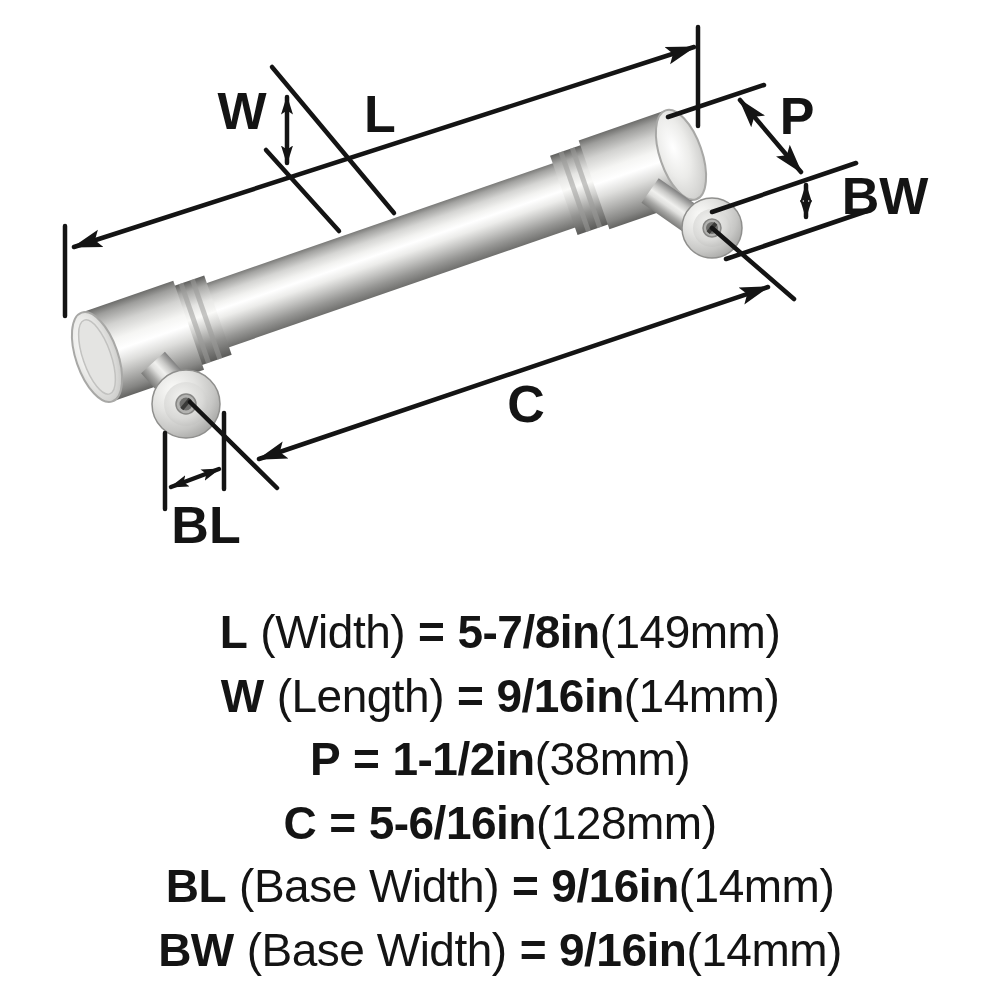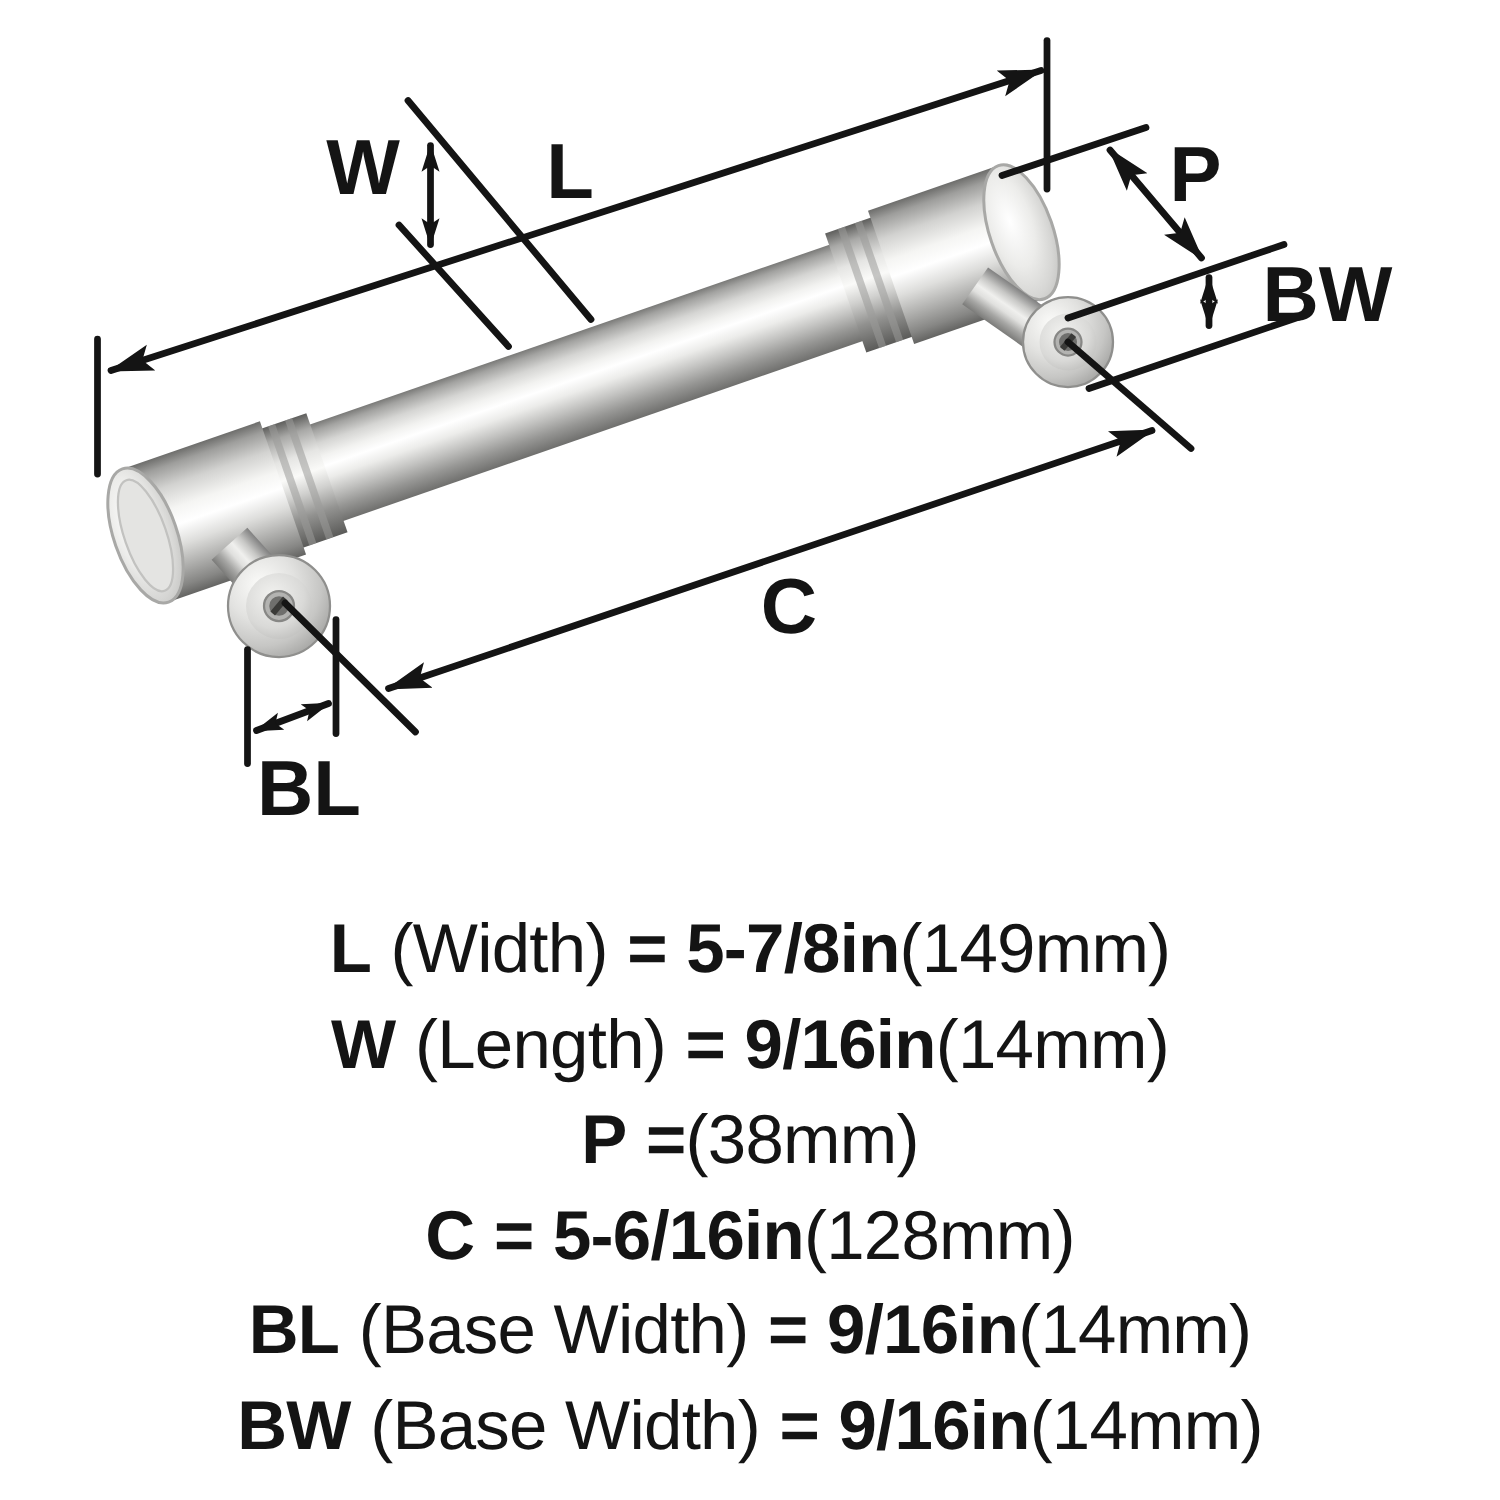--- a/index.html
+++ b/index.html
@@ -185,20 +185,21 @@
   <div class="legend-row">
     <span class="b">W</span>
     <span class="r gap">(Length)</span>
     <span class="b gap">=</span>
     <span class="b gap">9/16in</span>
     <span class="r">(14mm)</span>
   </div>
   <div class="legend-row">
     <span class="b">P</span>
     <span class="b gap">=</span>
+    <span class="b gap">1-1/2in</span>
     <span class="r">(38mm)</span>
   </div>
   <div class="legend-row">
     <span class="b">C</span>
     <span class="b gap">=</span>
     <span class="b gap">5-6/16in</span>
     <span class="r">(128mm)</span>
   </div>
   <div class="legend-row">
     <span class="b">BL</span>

